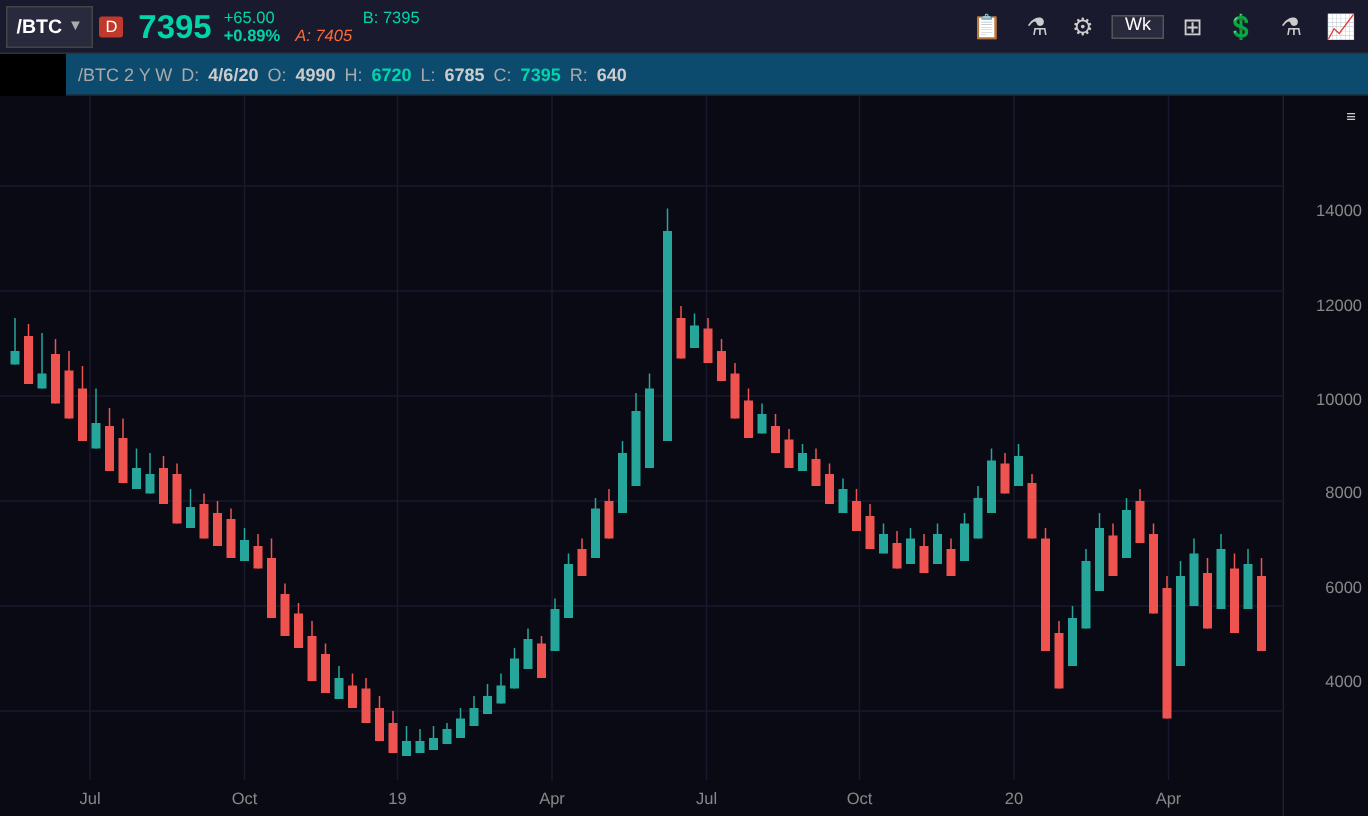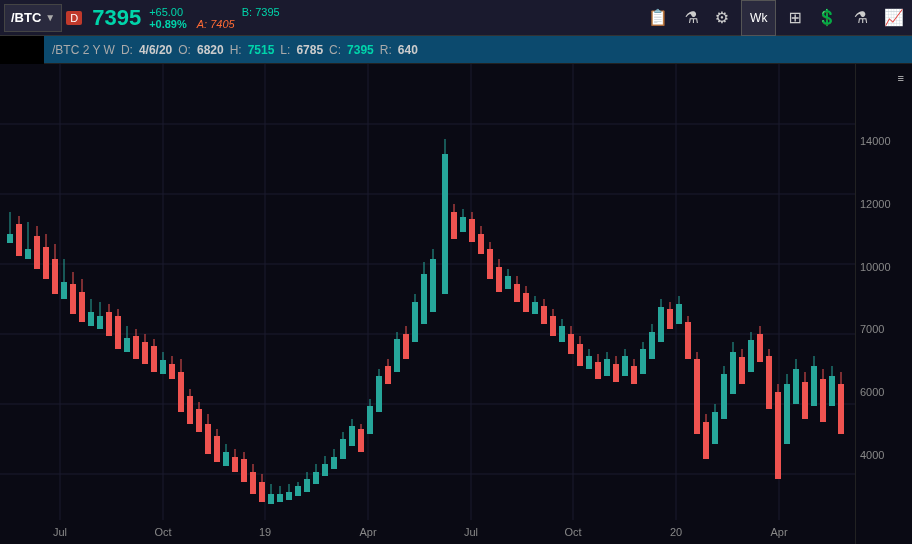--- a/index.html
+++ b/index.html
@@ -31,21 +31,21 @@
     #toolbar-right {
       margin-left: auto; display: flex; align-items: center; gap: 8px;
     }
     .toolbar-icon {
       color: #ccc; font-size: 16px; cursor: pointer; padding: 4px;
       display: flex; align-items: center; justify-content: center;
     }
 
     #wk-btn {
       color: #fff; background: #2a2a3e; border: 1px solid #555; padding: 2px 8px;
-      font-size: 12px; cursor: pointer; height: 36px; display: flex; align-items: center;
+      font-size: 12px; cursor: pointer; height: 16px; display: flex; align-items: flex-end;
     }
 
     #info-bar {
       width: 100%; height: 28px; background: #0c4a6e; display: flex; align-items: center;
       padding: 0 8px; gap: 6px; border-bottom: 1px solid #222; margin-left: 44px;
     }
     .info-label { color: #aaa; font-size: 12px; }
     .info-val { color: #ccc; font-size: 12px; font-weight: bold; }
     .info-val.up { color: #00d4aa; }
 
@@ -56,21 +56,21 @@
     #chart-area {
       position: absolute; left: 0; top: 0; width: 855px; height: 480px;
     }
 
     #y-axis {
       position: absolute; right: 0; top: 0; width: 57px; height: 480px;
       background: #0a0a14; border-left: 1px solid #222;
       display: flex; flex-direction: column; justify-content: space-between;
       padding: 8px 4px;
     }
-    .y-label { color: #888; font-size: 11px; text-align: left; }
+    .y-label { color: #888; font-size: 11px; text-align: right; }
   </style>
 </head>
 <body>
 
 <div id="top-bar">
   <div id="symbol-box">
     <span id="symbol-text">/BTC</span>
     <span id="symbol-arrow">▼</span>
   </div>
   <span id="symbol-badge">D</span>
@@ -101,39 +101,39 @@
     <div class="toolbar-icon">⚗</div>
     <div class="toolbar-icon">📈</div>
   </div>
 </div>
 
 <div id="info-bar">
   <span class="info-label">/BTC 2 Y W</span>
   <span class="info-label">D:</span>
   <span class="info-val">4/6/20</span>
   <span class="info-label">O:</span>
-  <span class="info-val">6820</span>
+  <span class="info-val">4990</span>
   <span class="info-label">H:</span>
-  <span class="info-val up">7515</span>
+  <span class="info-val up">6720</span>
   <span class="info-label">L:</span>
   <span class="info-val">6785</span>
   <span class="info-label">C:</span>
   <span class="info-val up">7395</span>
   <span class="info-label">R:</span>
   <span class="info-val">640</span>
 </div>
 
 <div id="chart-container">
 
   <div id="y-axis">
     <div style="color:#ccc;font-size:11px;text-align:right;padding-right:4px;cursor:pointer;">≡</div>
     <div class="y-label">14000</div>
     <div class="y-label">12000</div>
     <div class="y-label">10000</div>
-    <div class="y-label">7000</div>
+    <div class="y-label">8000</div>
     <div class="y-label">6000</div>
     <div class="y-label">4000</div>
     <div style="height:24px;"></div>
   </div>
 
   <svg id="chart-area" width="855" height="480" viewBox="0 0 855 480">
 
     <rect width="855" height="480" fill="#0a0a14"></rect>
 
     <line x1="0" y1="60" x2="855" y2="60" stroke="#1a1a2e" stroke-width="1"></line>

